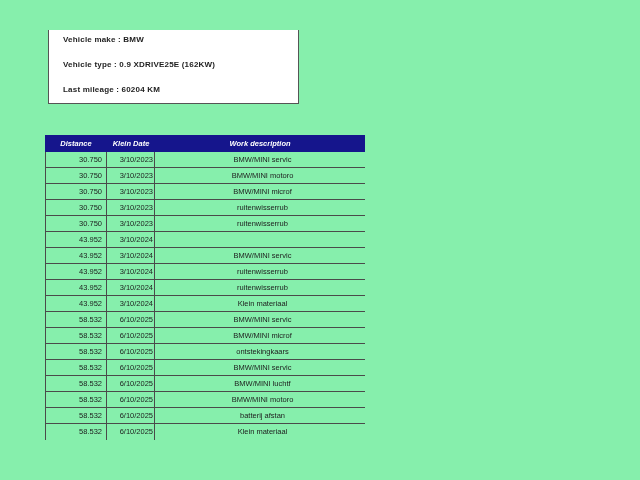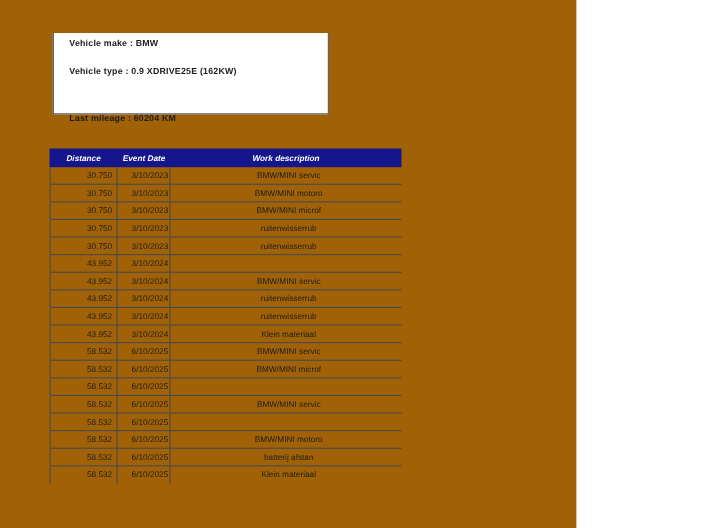--- a/index.html
+++ b/index.html
@@ -1,21 +1,21 @@
 <!DOCTYPE html>
 <html style="--header-bg: #15158c; --header-text: #ffffff; --border-line: #4a4a4a; --border-dark: #555555; --text-dark: #1d1d1d;"><head>
 <meta charset="utf-8">
 <style>
   * { margin: 0; padding: 0; box-sizing: border-box; }
   html, body { background: #ffffff; }
   .page {
     position: relative;
-    width: 524px;
+    width: 640px;
     height: 480px;
-    background: #a16207;
+    background: #86efac;
     font-family: "Liberation Sans", sans-serif;
     overflow: hidden;
   }
 
   
   .info-box {
     position: absolute;
     left: 48px;
     top: 30px;
     width: 251px;
@@ -29,21 +29,21 @@
     position: absolute;
     left: 14px;
     font-size: 8px;
     font-weight: bold;
     color: var(--text-dark, #1d1d1d);
     white-space: nowrap;
     letter-spacing: 0.2px;
   }
   .info-line.l0 { top: 5px; }
   .info-line.l1 { top: 30px; }
-  .info-line.l2 { top: 73px; }
+  .info-line.l2 { top: 55px; }
 
   
   .svc-table {
     position: absolute;
     left: 45px;
     top: 135px;
     width: 320px;
   }
   .thead {
     display: flex;
@@ -100,21 +100,21 @@
 
   <div class="info-box">
     <div class="info-line l0">Vehicle make : BMW</div>
     <div class="info-line l1">Vehicle type : 0.9 XDRIVE25E (162KW)</div>
     <div class="info-line l2">Last mileage : 60204 KM</div>
   </div>
 
   <div class="svc-table">
     <div class="thead">
       <div class="th c1">Distance</div>
-      <div class="th c2">Event Date</div>
+      <div class="th c2">Klein Date</div>
       <div class="th c3">Work description</div>
     </div>
     <div id="tbody">
         <div class="row">
           <div class="td c1">30.750</div>
           <div class="td c2">3/10/2023</div>
           <div class="td c3">BMW/MINI servic</div>
         </div>
         <div class="row">
           <div class="td c1">30.750</div>
@@ -166,29 +166,31 @@
           <div class="td c3">BMW/MINI servic</div>
         </div>
         <div class="row">
           <div class="td c1">58.532</div>
           <div class="td c2">6/10/2025</div>
           <div class="td c3">BMW/MINI microf</div>
         </div>
         <div class="row">
           <div class="td c1">58.532</div>
           <div class="td c2">6/10/2025</div>
-        </div>
-        <div class="row">
-          <div class="td c1">58.532</div>
-          <div class="td c2">6/10/2025</div>
-          <div class="td c3">BMW/MINI servic</div>
-        </div>
-        <div class="row">
-          <div class="td c1">58.532</div>
-          <div class="td c2">6/10/2025</div>
+          <div class="td c3">ontstekingkaars</div>
+        </div>
+        <div class="row">
+          <div class="td c1">58.532</div>
+          <div class="td c2">6/10/2025</div>
+          <div class="td c3">BMW/MINI servic</div>
+        </div>
+        <div class="row">
+          <div class="td c1">58.532</div>
+          <div class="td c2">6/10/2025</div>
+          <div class="td c3">BMW/MINI luchtf</div>
         </div>
         <div class="row">
           <div class="td c1">58.532</div>
           <div class="td c2">6/10/2025</div>
           <div class="td c3">BMW/MINI motoro</div>
         </div>
         <div class="row">
           <div class="td c1">58.532</div>
           <div class="td c2">6/10/2025</div>
           <div class="td c3">batterij afstan</div>

